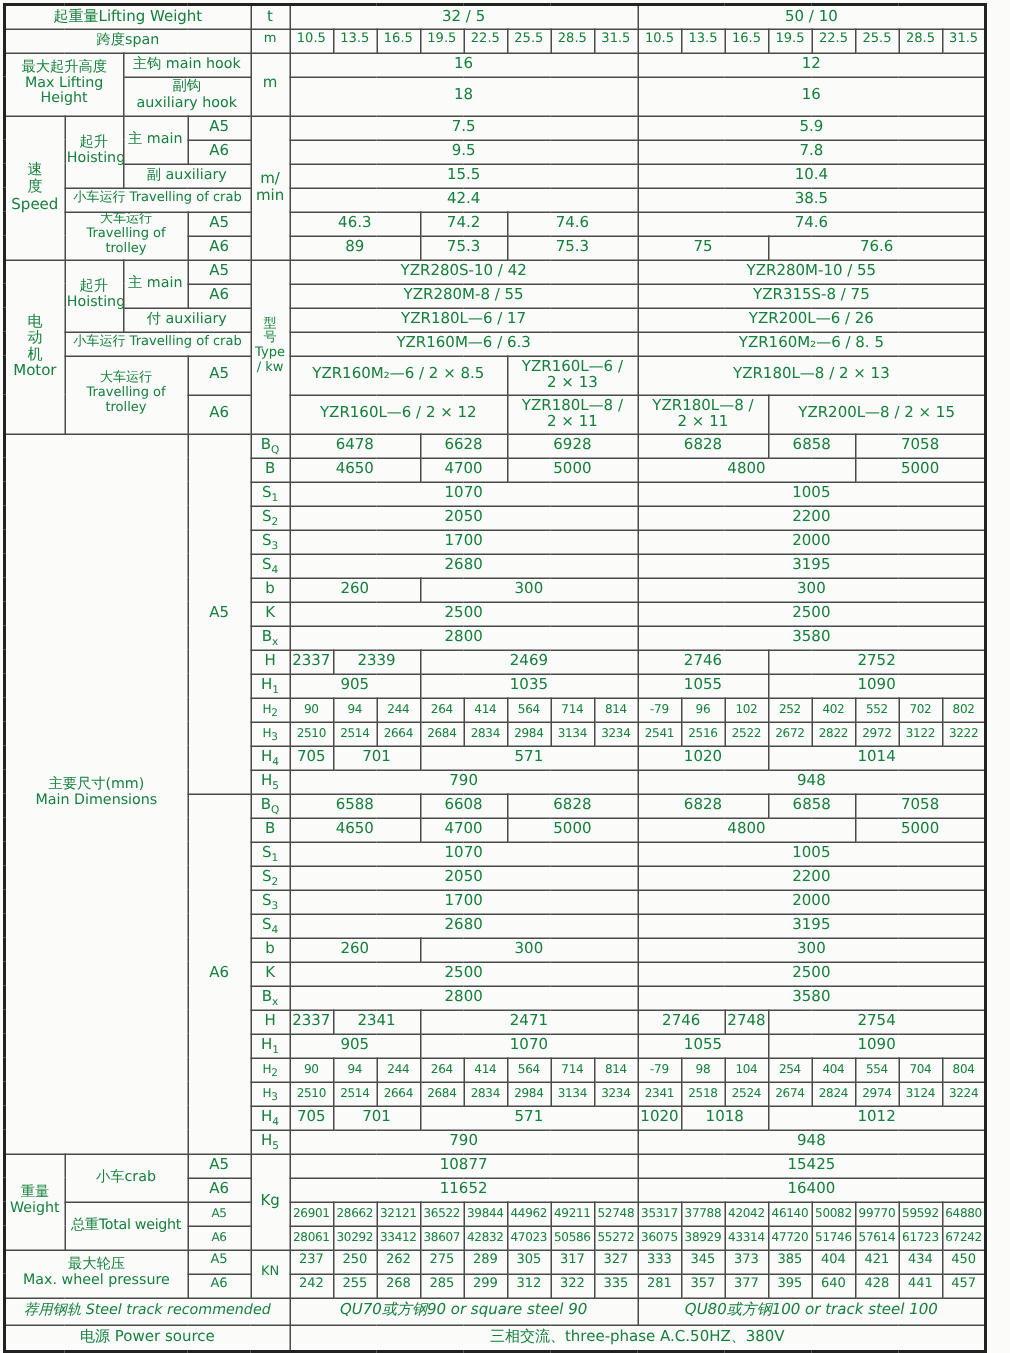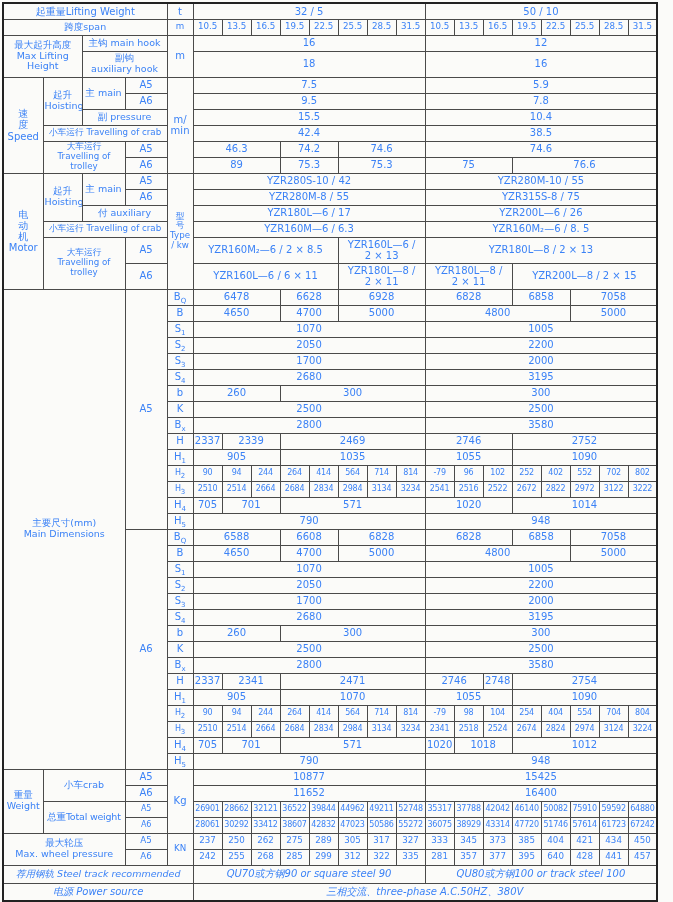--- a/index.html
+++ b/index.html
@@ -1,18 +1,18 @@
 <!DOCTYPE html>
 <html><head>
 <meta charset="utf-8">
 <style>
   html,body{margin:0;padding:0;background:#fbfbf9;}
   .sheet{width:673px;height:902px;overflow:hidden;background:#fbfbf9;}
   table{border-collapse:collapse;table-layout:fixed;width:645px;margin:2px 0 0 2px;
-        font-family:"DejaVu Sans",sans-serif;color:#3b82f6;border:2px solid #222;}
+        font-family:"DejaVu Sans",sans-serif;color:#15803d;border:2px solid #222;}
   td{border:1px solid #4a4a4a;text-align:center;vertical-align:middle;
      font-size:10px;line-height:1.12;padding:0 1px;white-space:pre-line;overflow:hidden;}
   tr{height:16px;}
   .s9{font-size:8.7px;margin-top:29px;}
   .sm{font-size:8px;letter-spacing:-0.2px;padding:0;}
   .lbl{font-size:9.5px;}
   sub{font-size:7px;line-height:0;}
 </style>
 </head>
 <body>
@@ -96,21 +96,21 @@
 min</td>
           <td colspan="8">7.5</td>
           <td colspan="8">5.9</td>
         </tr>
         <tr>
           <td>A6</td>
           <td colspan="8">9.5</td>
           <td colspan="8">7.8</td>
         </tr>
         <tr>
-          <td colspan="2" class="lbl">副 pressure</td>
+          <td colspan="2" class="lbl">副 auxiliary</td>
           <td colspan="8">15.5</td>
           <td colspan="8">10.4</td>
         </tr>
         <tr>
           <td colspan="3" class="s9">小车运行 Travelling of crab</td>
           <td colspan="8">42.4</td>
           <td colspan="8">38.5</td>
         </tr>
         <tr>
           <td colspan="2" rowspan="2" class="s9">大车运行
@@ -164,21 +164,21 @@
           <td colspan="2" rowspan="2" class="s9">大车运行
 Travelling of trolley</td>
           <td>A5</td>
           <td colspan="5">YZR160M₂—6 / 2 × 8.5</td>
           <td colspan="3">YZR160L—6 /
 2 × 13</td>
           <td colspan="8">YZR180L—8 / 2 × 13</td>
         </tr>
         <tr style="height: 26px;">
           <td>A6</td>
-          <td colspan="5">YZR160L—6 / 6 × 11</td>
+          <td colspan="5">YZR160L—6 / 2 × 12</td>
           <td colspan="3">YZR180L—8 /
 2 × 11</td>
           <td colspan="3">YZR180L—8 /
 2 × 11</td>
           <td colspan="5">YZR200L—8 / 2 × 15</td>
         </tr>
         <tr>
           <td colspan="3" rowspan="30" class="lbl">主要尺寸(mm)
 Main Dimensions</td>
           <td rowspan="15">A5</td>
@@ -445,21 +445,21 @@
           <td class="sm">36522</td>
           <td class="sm">39844</td>
           <td class="sm">44962</td>
           <td class="sm">49211</td>
           <td class="sm">52748</td>
           <td class="sm">35317</td>
           <td class="sm">37788</td>
           <td class="sm">42042</td>
           <td class="sm">46140</td>
           <td class="sm">50082</td>
-          <td class="sm">75910</td>
+          <td class="sm">99770</td>
           <td class="sm">59592</td>
           <td class="sm">64880</td>
         </tr>
         <tr>
           <td class="sm">A6</td>
           <td class="sm">28061</td>
           <td class="sm">30292</td>
           <td class="sm">33412</td>
           <td class="sm">38607</td>
           <td class="sm">42832</td>
@@ -514,19 +514,19 @@
           <td class="s9">640</td>
           <td class="s9">428</td>
           <td class="s9">441</td>
           <td class="s9">457</td>
         </tr>
         <tr style="height: 18px; font-style: italic;">
           <td colspan="5" class="lbl">荐用钢轨 Steel track recommended</td>
           <td colspan="8">QU70或方钢90 or square steel 90</td>
           <td colspan="8">QU80或方钢100 or track steel 100</td>
         </tr>
-        <tr style="height: 18px; font-style: italic;">
+        <tr style="height: 18px;">
           <td colspan="5">电源 Power source</td>
           <td colspan="16">三相交流、three-phase  A.C.50HZ、380V</td>
         </tr>
       </tbody>
   </table>
 </div>
 
 </body></html>

